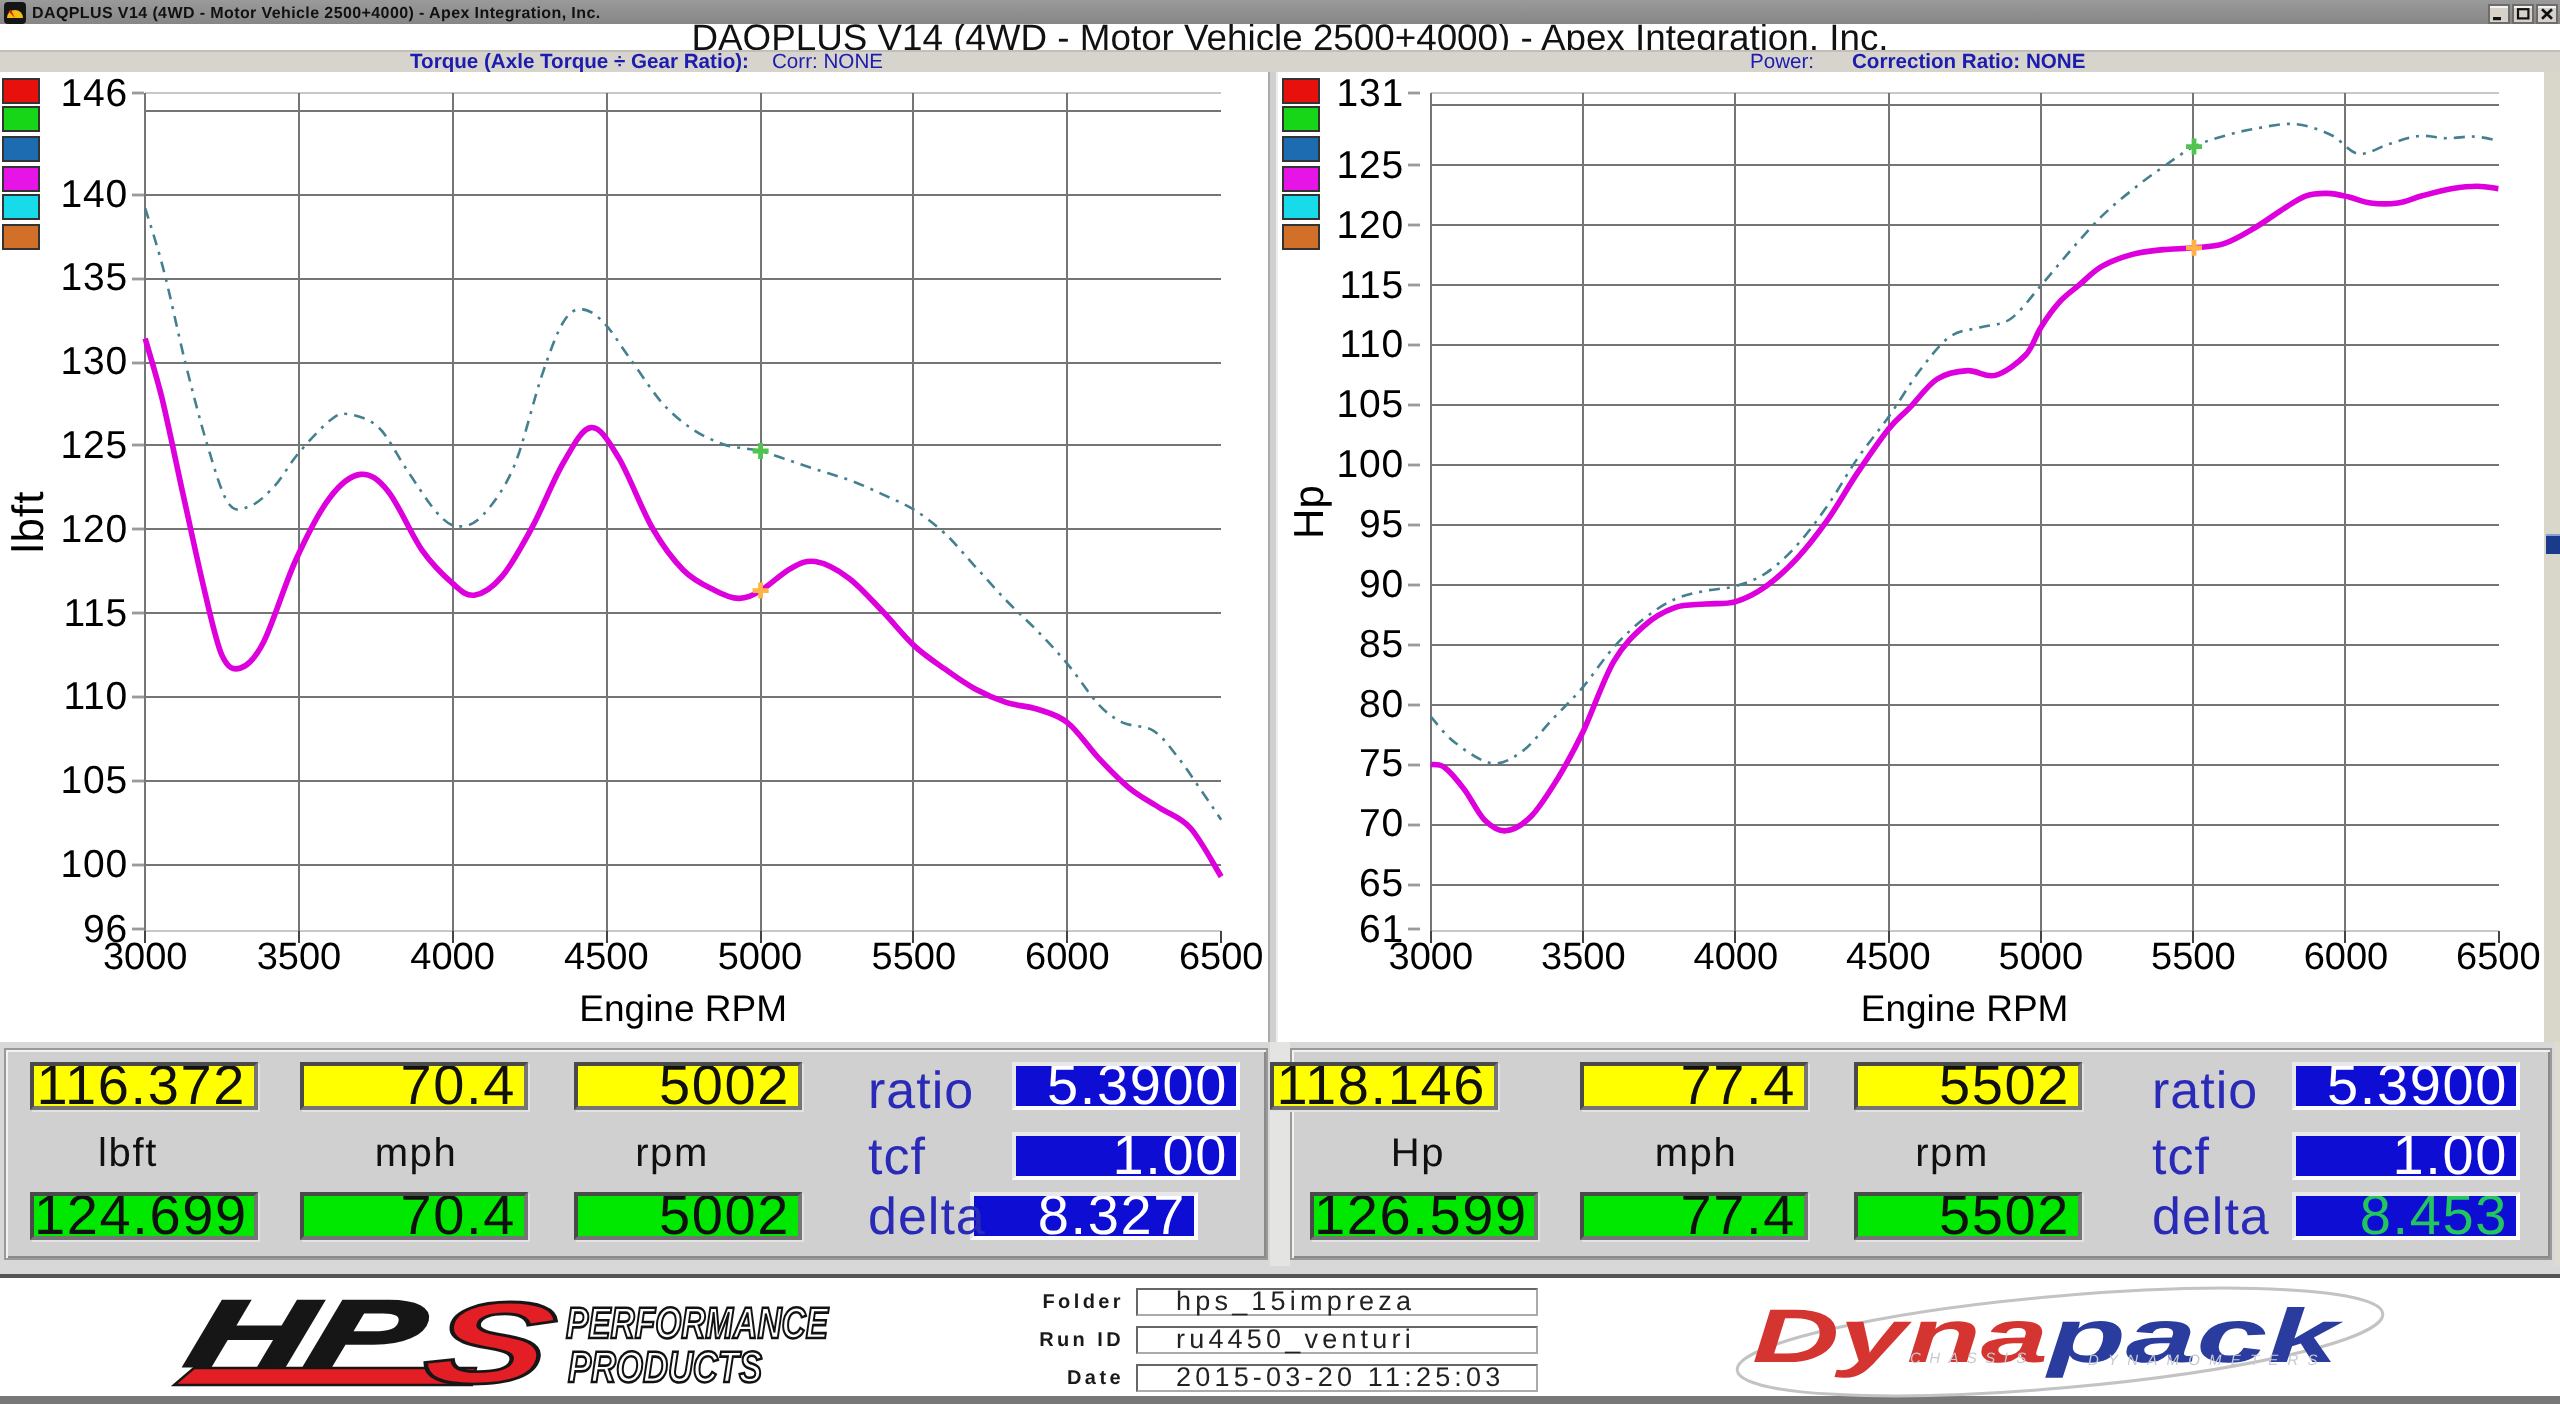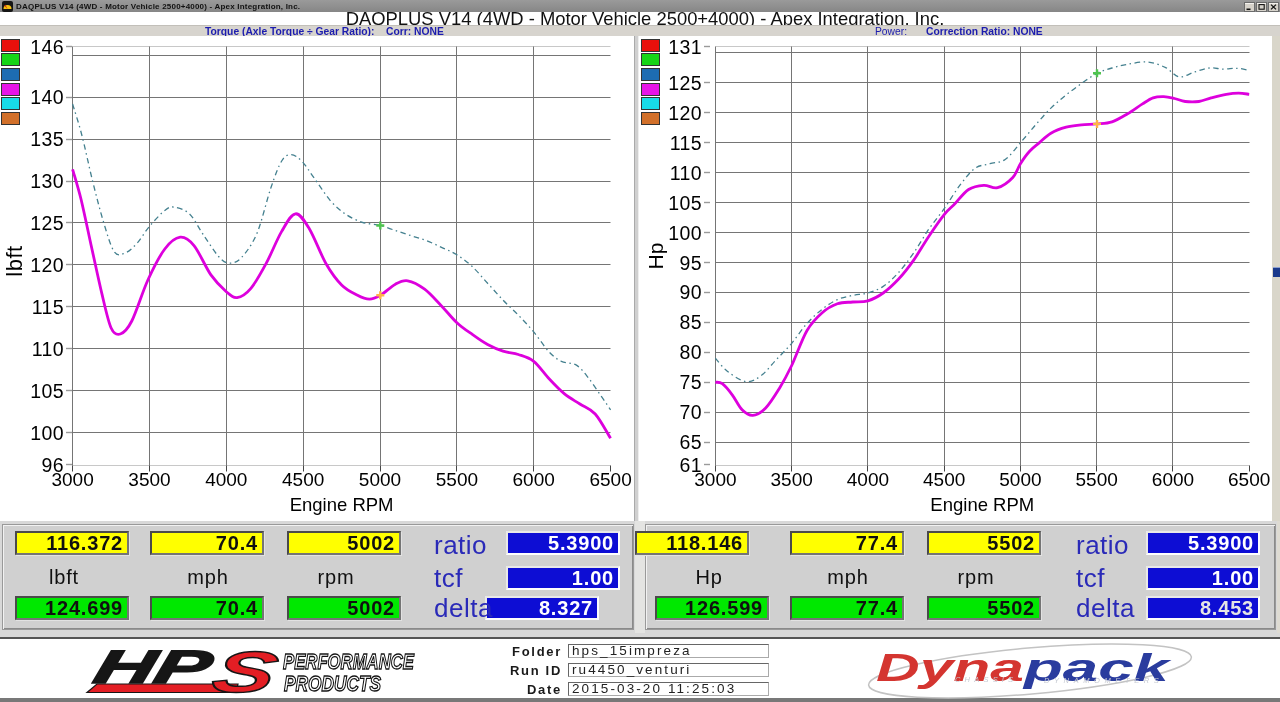--- a/index.html
+++ b/index.html
@@ -1,28 +1,28 @@
 <!DOCTYPE html>
 <html><head><meta charset="utf-8">
 <style>
 * { margin:0; padding:0; box-sizing:border-box; }
 html,body { width:1280px; height:702px; overflow:hidden; background:#fff;
   font-family:"Liberation Sans", sans-serif; }
 .abs { position:absolute; }
 .vb { position:absolute; height:24px; border:2px solid;
-  border-color:#4a4a4a #757575 #757575 #4a4a4a; font-size:20px; line-height:20px;
+  border-color:#4a4a4a #757575 #757575 #4a4a4a; font-size:28px; line-height:20px;
   text-align:right; padding-right:4px; letter-spacing:0.8px; overflow:hidden;
-  box-shadow:1px 1px 0 #e2e2e2;font-weight:bold; }
+  box-shadow:1px 1px 0 #e2e2e2; }
 .vbb { border-color:#e8e8e8 #fdfdfd #fdfdfd #e8e8e8 !important; box-shadow:none !important; }
 .tlabel { position:absolute; font-size:20px; color:#101010; line-height:20px; letter-spacing:0.8px; }
 .blabel { position:absolute; font-size:26px; color:#2a2ab8; line-height:22px; letter-spacing:0.5px; }
-.flabel { position:absolute; font-size:13px; font-weight:bold; color:#1a1a1a; text-align:right; width:62px; letter-spacing:1.7px; line-height:13px; }
+.flabel { position:absolute; font-size:10px; font-weight:bold; color:#1a1a1a; text-align:right; width:62px; letter-spacing:1.7px; line-height:13px; }
 .fbox { position:absolute; width:201px; height:14px; border:1px solid #444;
   border-color:#666 #aaa #aaa #666; background:#fff; font-size:13.5px; line-height:12px;
-  letter-spacing:2.1px; color:#222; padding-left:3px; }
+  letter-spacing:2.1px; color:#222; padding-left:19px; }
 </style></head>
 <body>
 
 <div class="abs" style="left:0;top:0;width:1280px;height:13px;background:linear-gradient(#9a9a9a,#868686);border-bottom:1px solid #6f6f6f">
   <svg class="abs" style="left:2px;top:1px" width="11" height="11" viewBox="0 0 11 11">
     <rect x="0" y="0" width="11" height="11" rx="2" fill="#151515"></rect>
     <path d="M1.5 8 A4 4 0 0 1 9.5 8 Z" fill="#f4c010"></path>
     <path d="M5.5 8 L2.2 4.6 L3.4 3.8 Z" fill="#d02010"></path>
   </svg>
   <div class="abs" style="left:16px;top:2px;font-size:8px;font-weight:bold;color:#111;letter-spacing:0.2px">DAQPLUS V14 (4WD - Motor Vehicle 2500+4000) - Apex Integration, Inc.</div>
@@ -40,21 +40,21 @@
     </g>
   </svg>
 </div>
 
 <div class="abs" style="left:0;top:12px;width:1280px;height:13px;overflow:hidden;background:#fff">
   <div style="position:absolute;left:645px;top:-2px;transform:translateX(-50%);white-space:nowrap;font-size:18.4px;line-height:18.4px;color:#111">DAQPLUS V14 (4WD - Motor Vehicle 2500+4000) - Apex Integration, Inc.</div>
 </div>
 
 <div class="abs" style="left:0;top:25px;width:1280px;height:11px;background:#d7d4ce;border-top:1px solid #c2bfb9">
   <div class="abs" style="left:205px;top:2px;font-size:10.3px;line-height:8px;font-weight:bold;color:#1c1cae;white-space:nowrap">Torque (Axle Torque ÷ Gear Ratio):</div>
-  <div class="abs" style="left:386px;top:2px;font-size:10.3px;line-height:8px;font-weight:bold;color:#1c1cae;white-space:nowrap">Corr: NONE</div>
+  <div class="abs" style="left:386px;top:2px;font-size:10.3px;line-height:8px;font-weight:normal;color:#1c1cae;white-space:nowrap">Corr: NONE</div>
   <div class="abs" style="left:875px;top:2px;font-size:10.3px;line-height:8px;font-weight:normal;color:#1c1cae;white-space:nowrap">Power:</div>
   <div class="abs" style="left:926px;top:2px;font-size:10.3px;line-height:8px;font-weight:bold;color:#1c1cae;white-space:nowrap">Correction Ratio: NONE</div>
 </div>
 
 <div class="abs" style="left:0;top:36px;width:1280px;height:484.5px;background:#fff"></div>
 
 <div class="abs" style="left:634px;top:36px;width:5px;height:484.5px;background:#d0d0d0;border-left:1px solid #aaa;border-right:1px solid #eee"></div>
 
 <div class="abs" style="left:1272px;top:36px;width:8px;height:484.5px;background:#d9d6ca"></div>
 <div class="abs" style="left:1273px;top:267px;width:7px;height:10px;background:#1a3a8c;border-top:1px solid #8ca0d0"></div>
@@ -236,21 +236,21 @@
 <div class="blabel" style="left:434px;top:597px">delta</div>
 
 <div class="vb" style="left:635px;top:530.5px;width:114px;background:#ffff00;color:#101010">118.146</div>
 <div class="vb" style="left:790px;top:530.5px;width:114px;background:#ffff00;color:#101010">77.4</div>
 <div class="vb" style="left:927px;top:530.5px;width:114px;background:#ffff00;color:#101010">5502</div>
 <div class="vb vbb" style="left:1146px;top:531px;width:114px;background:#0d0dd4;color:#fff">5.3900</div>
 <div class="vb" style="left:655px;top:595.5px;width:114px;background:#00e800;color:#101010">126.599</div>
 <div class="vb" style="left:790px;top:595.5px;width:114px;background:#00e800;color:#101010">77.4</div>
 <div class="vb" style="left:927px;top:595.5px;width:114px;background:#00e800;color:#101010">5502</div>
 <div class="vb vbb" style="left:1146px;top:566px;width:114px;background:#0d0dd4;color:#fff">1.00</div>
-<div class="vb vbb" style="left:1146px;top:595.5px;width:114px;background:#0d0dd4;color:#e5e5e5">8.453</div>
+<div class="vb vbb" style="left:1146px;top:595.5px;width:114px;background:#0d0dd4;color:#22c55e">8.453</div>
 <div class="tlabel" style="left:709px;top:567px;transform:translateX(-50%)">Hp</div>
 <div class="tlabel" style="left:848px;top:567px;transform:translateX(-50%)">mph</div>
 <div class="tlabel" style="left:976px;top:567px;transform:translateX(-50%)">rpm</div>
 <div class="blabel" style="left:1076px;top:534px">ratio</div>
 <div class="blabel" style="left:1076px;top:567px">tcf</div>
 <div class="blabel" style="left:1076px;top:597px">delta</div>
 
 <div class="abs" style="left:0;top:633px;width:1280px;height:6px;background:#d8d8d8;border-bottom:2px solid #555"></div>
 <div class="abs" style="left:0;top:639px;width:1280px;height:59px;background:#fff"></div>
 <div class="abs" style="left:0;top:698px;width:1280px;height:4px;background:#787878"></div>

